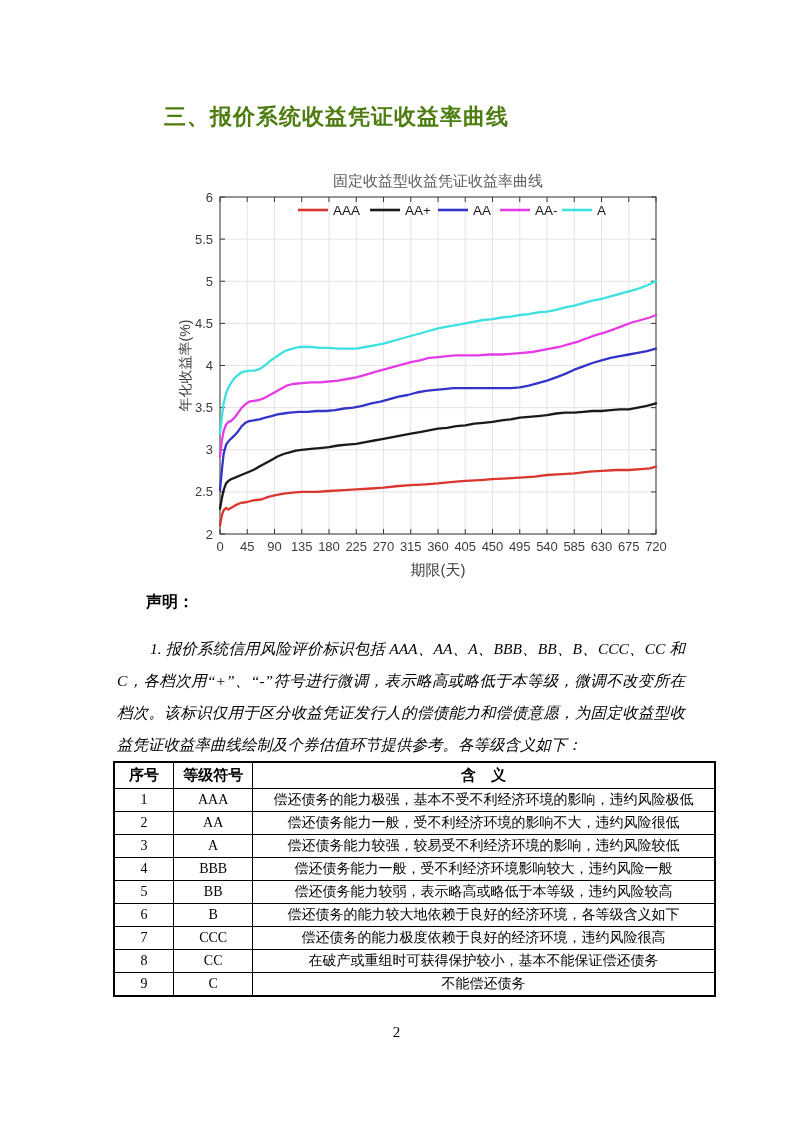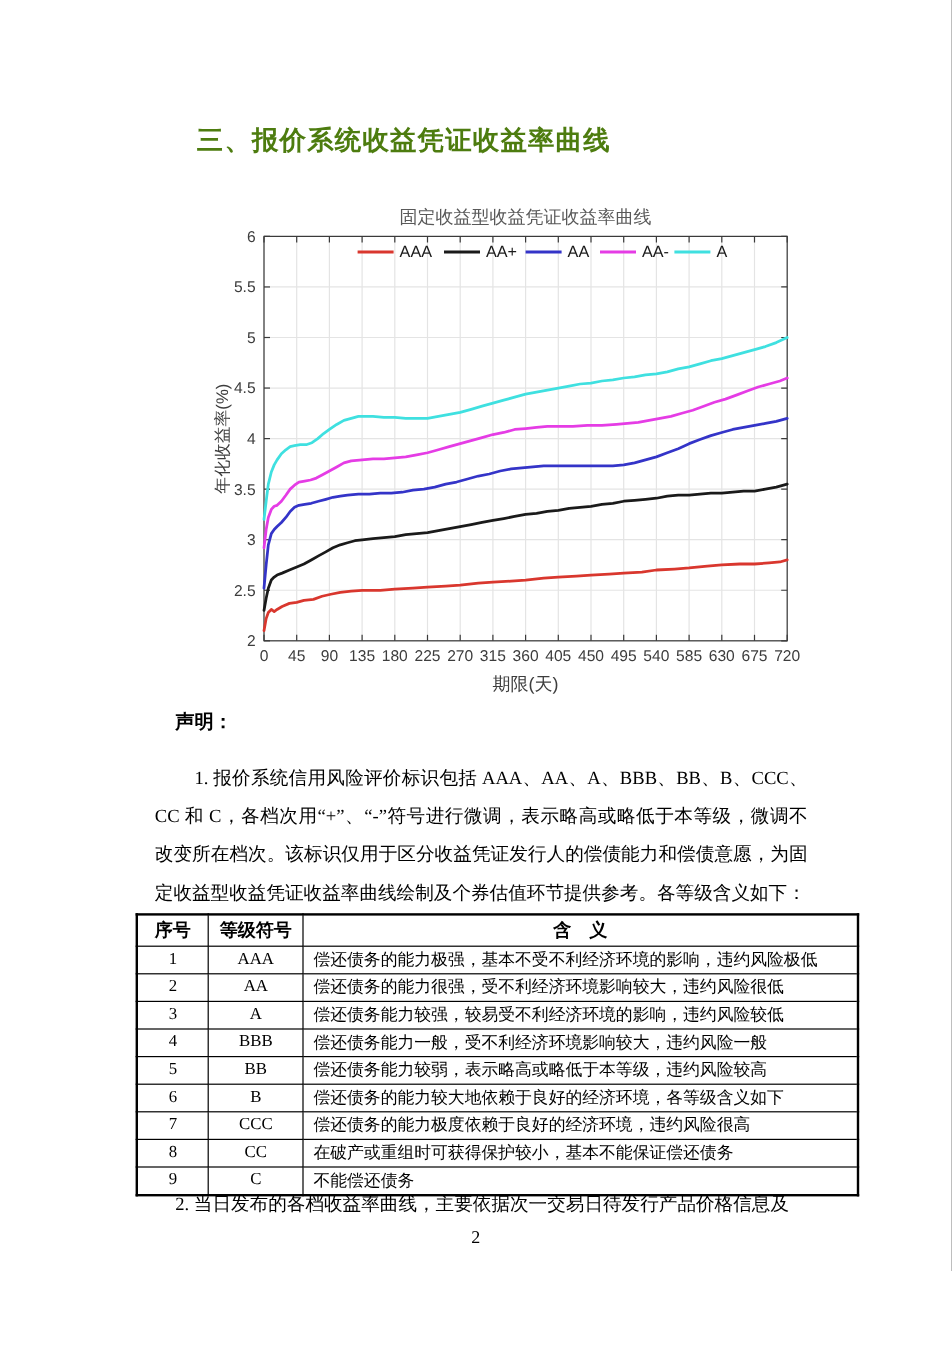--- a/index.html
+++ b/index.html
@@ -18,35 +18,35 @@
     font-size:22px;font-weight:bold;color:#4d7c0f;letter-spacing:1px;
     margin:0;
   }
   .chart-wrap{position:absolute;left:178px;top:172px;width:505px;height:418px;}
   .statement{position:absolute;left:113px;top:592px;width:576px;}
   .statement .label{
     font-weight:bold;font-size:16px;margin:0 0 20px 0;text-indent:33px;
   }
   .statement .para{
     font-size:15.5px;line-height:32px;text-align:justify;
-    text-indent:33px;margin:16px;
+    text-indent:33px;margin:4px;font-style:italic;
   }
   table.rating{
     position:absolute;left:113px;top:761px;width:603px;
     border-collapse:collapse;border:2px solid #000;
     font-size:14px;
   }
   table.rating th{
     border:1px solid #000;font-size:15px;font-weight:bold;
     height:25px;text-align:center;padding:0 4px;
   }
   table.rating td{
     border:1px solid #000;height:22px;padding:0 4px;text-align:center;
   }
-  table.rating td.meaning{text-align:left;padding:0 8px;}
+  table.rating td.meaning{text-align:center;padding:0 8px;}
   .para2{
     position:absolute;left:113px;top:988px;width:576px;
     font-size:15.5px;line-height:32px;text-align:justify;text-indent:33px;margin:0;
   }
   .pagenum{
     position:absolute;left:0;top:1024px;width:100%;
     text-align:center;font-size:15px;margin:0;
   }
 </style>
 </head>
@@ -199,21 +199,21 @@
     </thead>
     <tbody id="rating-body">
         <tr>
           <td class="">1</td>
           <td class="">AAA</td>
           <td class="meaning">偿还债务的能力极强，基本不受不利经济环境的影响，违约风险极低</td>
         </tr>
         <tr>
           <td class="">2</td>
           <td class="">AA</td>
-          <td class="meaning">偿还债务的能力很强，受不利经济环境影响较大，违约风险很低</td>
+          <td class="meaning">偿还债务能力一般，受不利经济环境的影响不大，违约风险很低</td>
         </tr>
         <tr>
           <td class="">3</td>
           <td class="">A</td>
           <td class="meaning">偿还债务能力较强，较易受不利经济环境的影响，违约风险较低</td>
         </tr>
         <tr>
           <td class="">4</td>
           <td class="">BBB</td>
           <td class="meaning">偿还债务能力一般，受不利经济环境影响较大，违约风险一般</td>
@@ -239,17 +239,16 @@
           <td class="meaning">在破产或重组时可获得保护较小，基本不能保证偿还债务</td>
         </tr>
         <tr>
           <td class="">9</td>
           <td class="">C</td>
           <td class="meaning">不能偿还债务</td>
         </tr>
       </tbody>
   </table>
 
-  <p class="para2">2. 当日发布的各档收益率曲线，主要依据次一交易日待发行产品价格信息及</p>
 
   <p class="pagenum">2</p>
 
 </div>
 
 </body></html>

